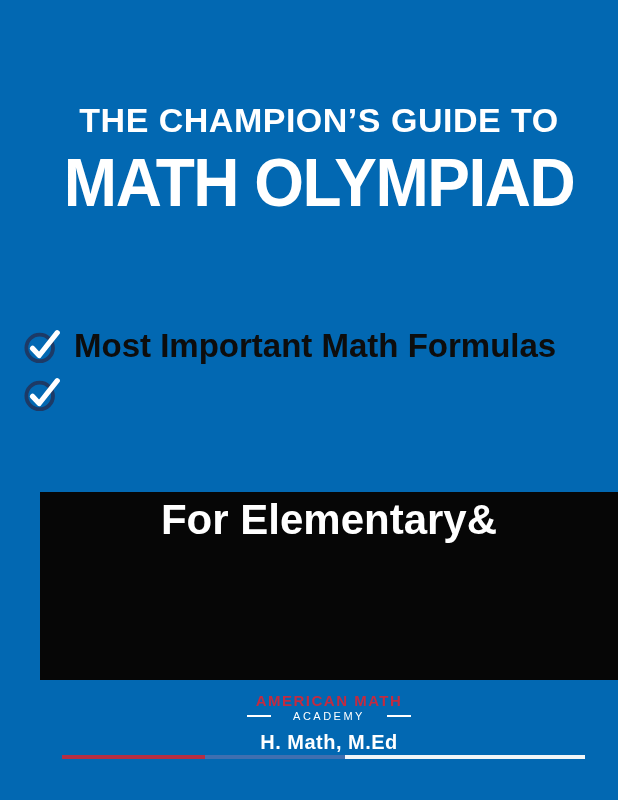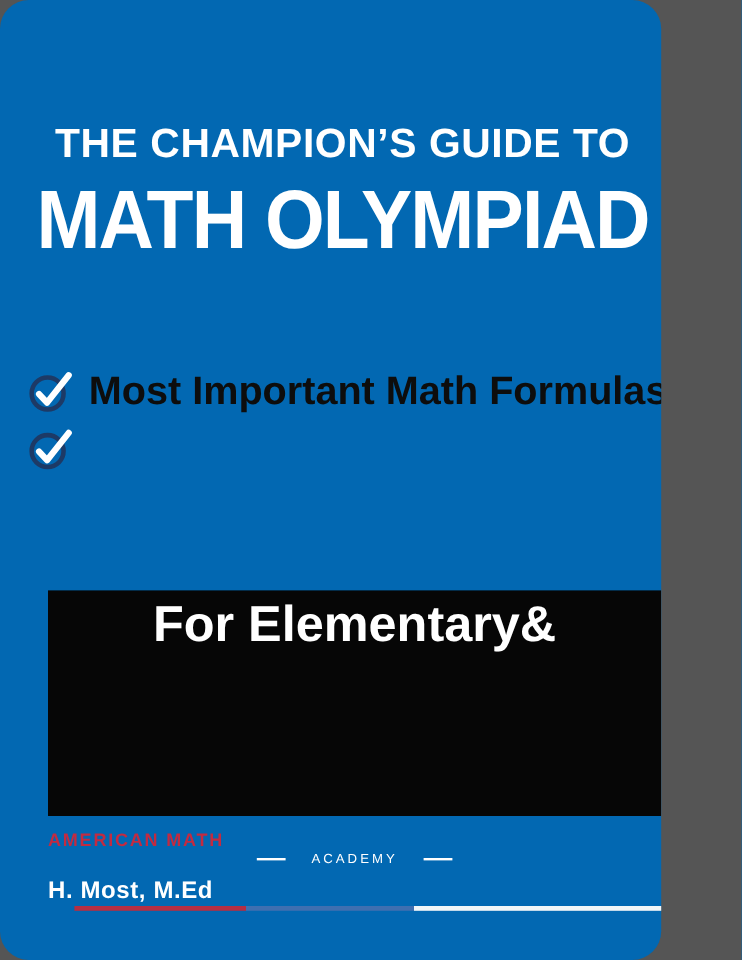--- a/index.html
+++ b/index.html
@@ -14,42 +14,41 @@
     --stripe-white:#f2f6f8;
   }
   html,body{margin:0;padding:0;}
   body{
     width:618px;height:800px;
     font-family:"Liberation Sans", sans-serif;
     background:#555;
   }
   .cover{
     position:relative;
-    width:551px;height:800px;
+    width:618px;height:800px;
     background:var(--background-blue,#0268b2);
     overflow:hidden;
-    border-radius:24px;
   }
 
   
   .title-block{
     position:absolute;top:100px;left:20px;right:0;
     text-align:center;color:var(--title-white,#fff);
   }
   .title-line1{
     font-size:34px;font-weight:700;letter-spacing:0.5px;line-height:1.2;
   }
   .title-line2{
     font-size:64px;font-weight:700;letter-spacing:-1.5px;line-height:1.05;
     margin-top:6px;transform:scaleY(1.08);transform-origin:top center;
   }
 
   
   .checklist{
-    position:absolute;top:304px;left:24px;width:575px;
+    position:absolute;top:324px;left:24px;width:575px;
     color:var(--checklist-text-black,#0d0d0d);
   }
   .check-item{
     display:flex;align-items:flex-start;margin-bottom:3px;
   }
   .check-icon{
     flex:0 0 38px;width:38px;height:40px;margin-right:12px;margin-top:2px;
   }
   .check-text{
     font-size:33px;font-weight:700;line-height:1.36;
@@ -63,21 +62,21 @@
     display:flex;flex-direction:row;justify-content:center;
     text-align:center;color:var(--title-white,#fff);
   }
   .banner-line{
     font-size:42px;font-weight:700;line-height:1.34;letter-spacing:0px;
   }
 
   
   .publisher-block{
     position:absolute;top:692px;left:40px;right:0;
-    text-align:left;
+    text-align:center;
   }
   .brand-top{
     font-size:15px;font-weight:700;letter-spacing:1.5px;
     color:var(--brand-red,#c22b41);
   }
   .brand-bottom-row{
     display:flex;align-items:center;justify-content:center;
     margin-top:1px;
   }
   .brand-dash{
@@ -133,21 +132,21 @@
     <div class="banner-line">&amp;</div>
   </div>
 
   <div class="publisher-block">
     <div class="brand-top">AMERICAN MATH</div>
     <div class="brand-bottom-row">
       <span class="brand-dash"></span>
       <span class="brand-bottom">ACADEMY</span>
       <span class="brand-dash"></span>
     </div>
-    <div class="author-name">H. Most, M.Ed</div>
+    <div class="author-name">H. Math, M.Ed</div>
   </div>
 
   <div class="stripe">
     <span class="stripe-red"></span>
     <span class="stripe-blue"></span>
     <span class="stripe-white"></span>
   </div>
 
 </div>
 

